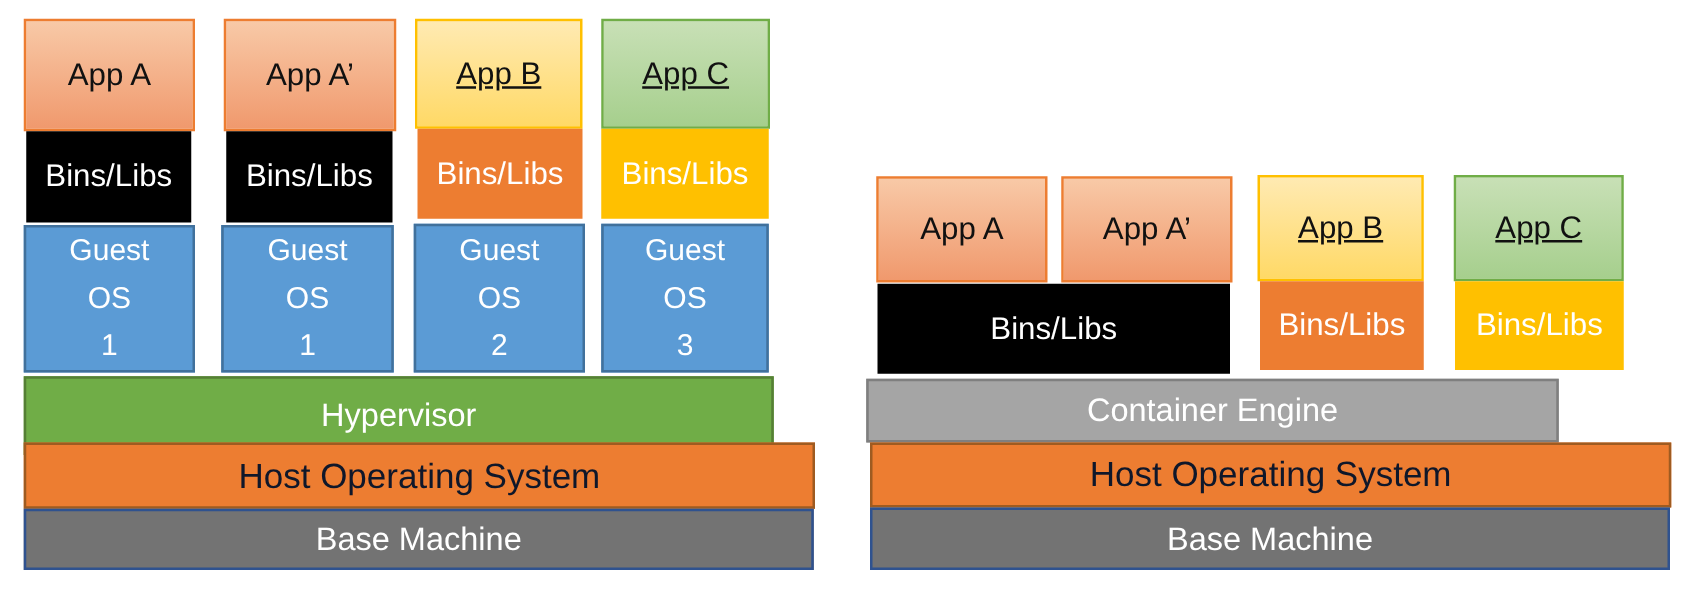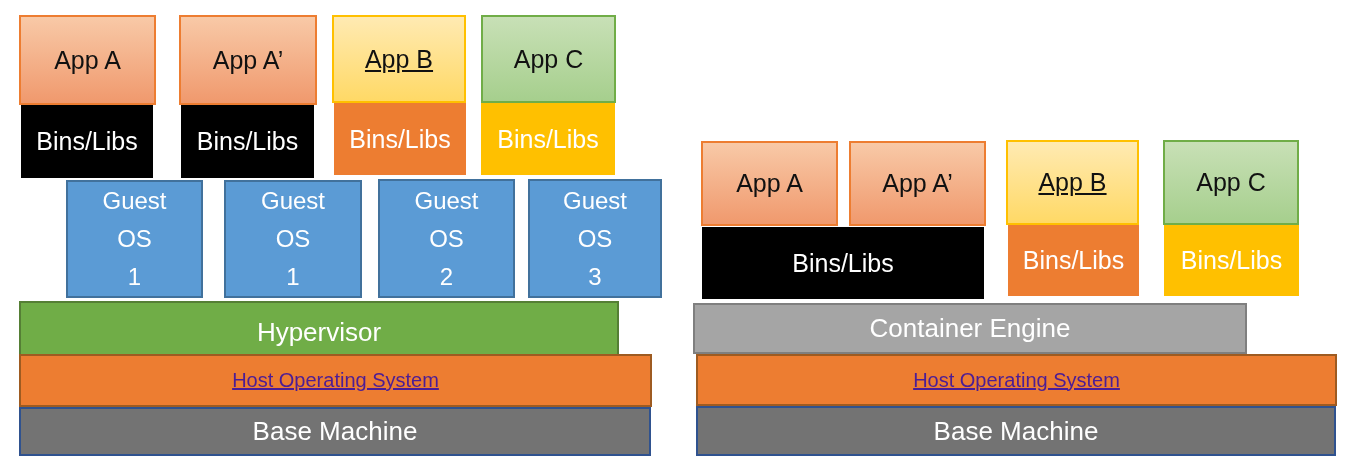--- a/index.html
+++ b/index.html
@@ -36,49 +36,48 @@
     border: 2px solid #FFC000;
     color: #111111;
     font-size: 25px;
     text-decoration: underline;
   }
   .app-c {
     background: linear-gradient(180deg, #c8e0b6 0%, #a6cf8d 100%);
     border: 2px solid #70AD47;
     color: #111111;
     font-size: 25px;
+    text-decoration: underline;
   }
   
   .bins-black  { background: #000000; color: #ffffff; font-size: 25px; }
   .bins-orange { background: #ED7D31; color: #ffffff; font-size: 25px; }
   .bins-gold   { background: #FFC000; color: #ffffff; font-size: 25px; }
   
   .guest {
     background: #5B9BD5;
     border: 2px solid #41719C;
     color: #ffffff;
     font-size: 24px;
     flex-direction: column;
     line-height: 38px;
     justify-content: center;
-    margin-left: 47px;
   }
   
   .hypervisor {
     background: #70AD47;
     border: 2px solid #557F35;
     color: #ffffff;
     font-size: 26px;
   }
   .host-os {
     background: #ED7D31;
     border: 2px solid #9E5B21;
-    color: #4c1d95;
-    font-size: 20px;
-    text-decoration: underline;
+    color: #0f172a;
+    font-size: 28px;
   }
   .base-machine {
     background: #737373;
     border: 2px solid #2F528F;
     color: #ffffff;
     font-size: 26px;
   }
   .engine {
     background: #A5A5A5;
     border: 2px solid #7F7F7F;

